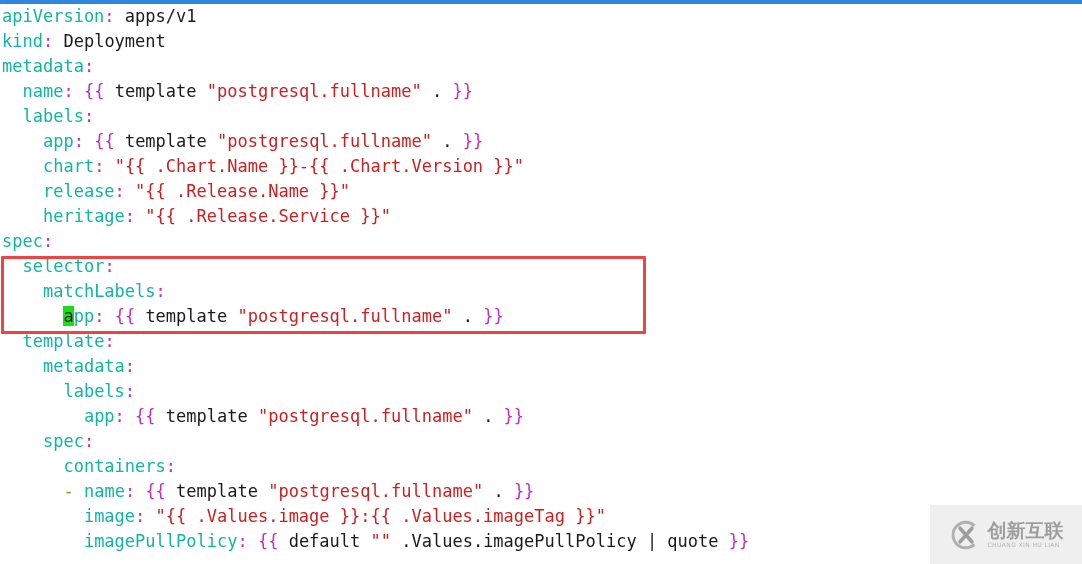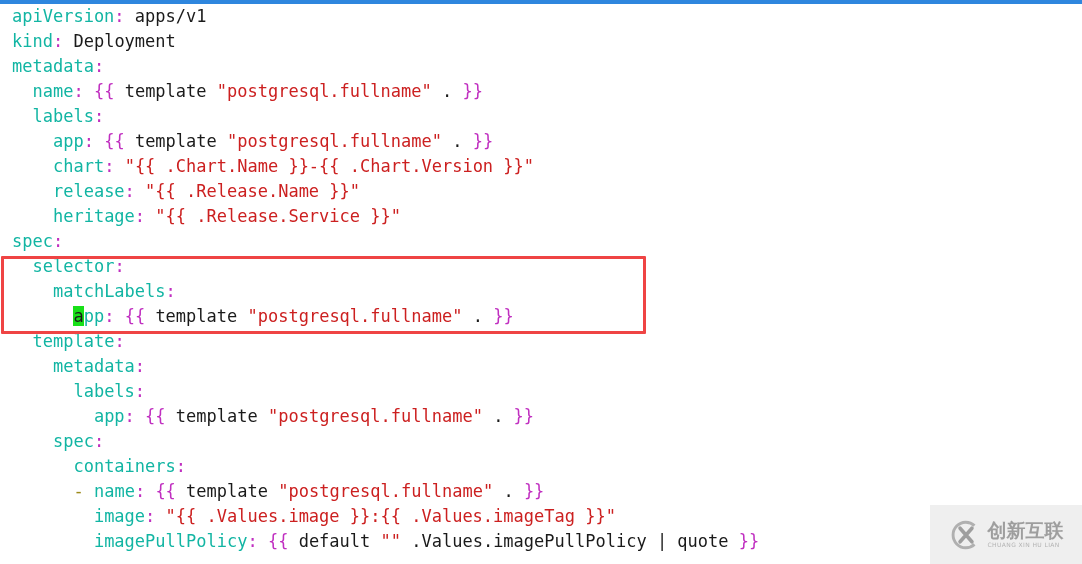--- a/index.html
+++ b/index.html
@@ -30,21 +30,21 @@
     width: 1082px;
     height: 560px;
     font-size: 17px;
     line-height: 25px;
     white-space: pre;
     letter-spacing: 0px;
   }
 
   .code-line {
     height: 25px;
-    padding-left: 12px;
+    padding-left: 2px;
     white-space: pre;
   }
 
   
   .k   { color: #12b5a3; }            
   .c   { color: #c02fc0; }            
   .b   { color: #1a1a1a; }            
   .s   { color: #cc2020; }            
   .d   { color: #9c8a1a; }            
   .cursor {

